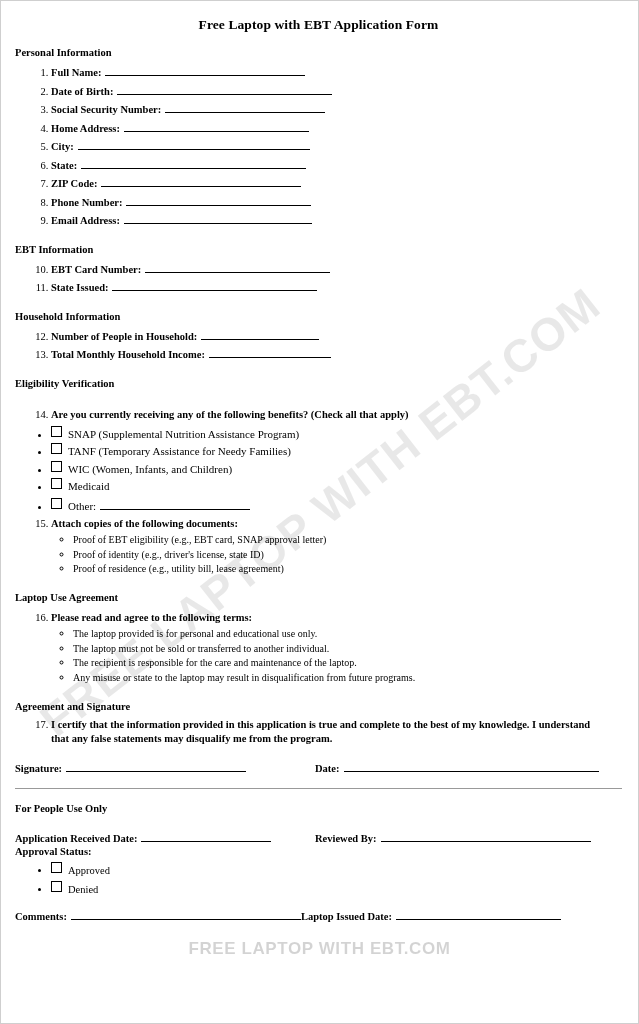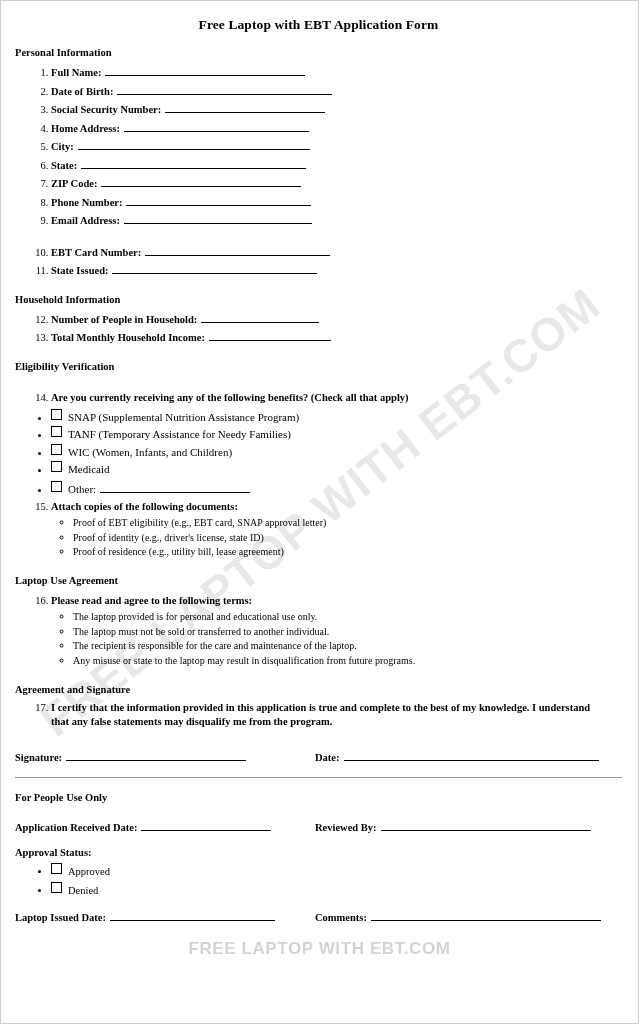--- a/index.html
+++ b/index.html
@@ -169,20 +169,21 @@
       <li><span class="lbl-b">Home Address:</span><span class="line" style="width:185px"></span></li>
       <li><span class="lbl-b">City:</span><span class="line" style="width:232px"></span></li>
       <li><span class="lbl-b">State:</span><span class="line" style="width:225px"></span></li>
       <li><span class="lbl-b">ZIP Code:</span><span class="line" style="width:200px"></span></li>
       <li><span class="lbl-b">Phone Number:</span><span class="line" style="width:185px"></span></li>
       <li><span class="lbl-b">Email Address:</span><span class="line" style="width:188px"></span></li>
     </ol>
 
     <div class="gap-md"></div>
 
+    <div class="section-head">EBT Information</div>
     <ol class="numlist" start="10">
       <li><span class="lbl-b">EBT Card Number:</span><span class="line" style="width:185px"></span></li>
       <li><span class="lbl-b">State Issued:</span><span class="line" style="width:205px"></span></li>
     </ol>
 
     <div class="gap-md"></div>
 
     <div class="section-head">Household Information</div>
     <ol class="numlist" start="12">
       <li><span class="lbl-b">Number of People in Household:</span><span class="line" style="width:118px"></span></li>
@@ -233,21 +234,21 @@
 
     <div class="gap-md"></div>
 
     <div class="section-head">Agreement and Signature</div>
     <ol class="numlist" start="17" style="margin-top:0; padding-right:18px">
       <li>
         <span class="qbold">I certify that the information provided in this application is true and complete to the best of my knowledge. I understand that any false statements may disqualify me from the program.</span>
       </li>
     </ol>
 
-    <div class="two-col" style="margin-top:20px">
+    <div class="two-col" style="margin-top:14px">
       <div class="col" style="width:300px">
         <span>Signature:</span>
         <span class="line" style="width:180px"></span>
       </div>
       <div class="col">
         <span>Date:</span>
         <span class="line" style="width:255px"></span>
       </div>
     </div>
 
@@ -259,31 +260,31 @@
       <div class="col" style="width:300px">
         <span>Application Received Date:</span>
         <span class="line" style="width:130px"></span>
       </div>
       <div class="col">
         <span>Reviewed By:</span>
         <span class="line" style="width:210px"></span>
       </div>
     </div>
 
-    <div class="office-label" style="margin-top:14px">Approval Status:</div>
+    <div class="office-label" style="margin-top:2px">Approval Status:</div>
     <ul class="approval-list">
       <li><span class="cb"></span><span>Approved</span></li>
       <li><span class="cb"></span><span>Denied</span></li>
     </ul>
 
     <div class="bottom-row">
+      <div class="col" style="display:flex; align-items:baseline">
+        <span>Comments:</span>
+        <span class="line" style="width:230px"></span>
+      </div>
       <div class="col" style="width:300px; display:flex; align-items:baseline">
         <span>Laptop Issued Date:</span>
         <span class="line" style="width:165px"></span>
       </div>
-      <div class="col" style="display:flex; align-items:baseline">
-        <span>Comments:</span>
-        <span class="line" style="width:230px"></span>
-      </div>
     </div>
 
   </div>
 </div>
 
 </body></html>

